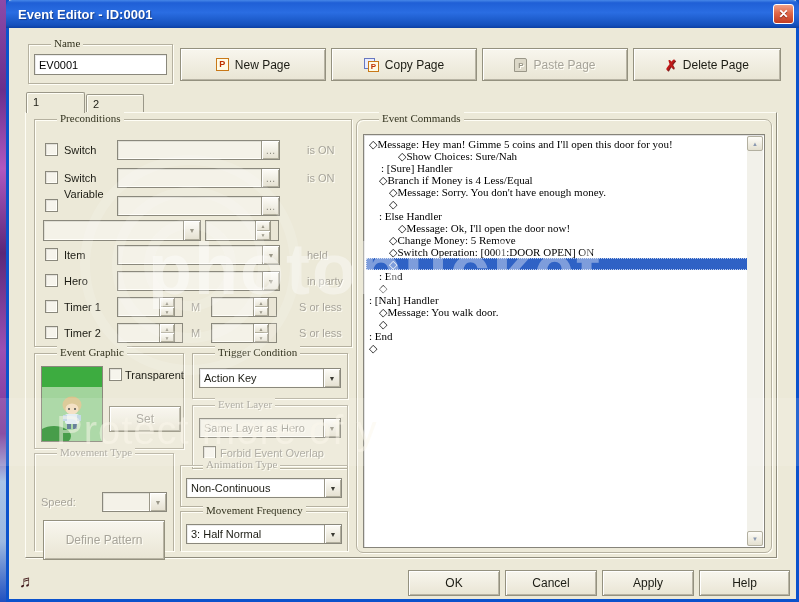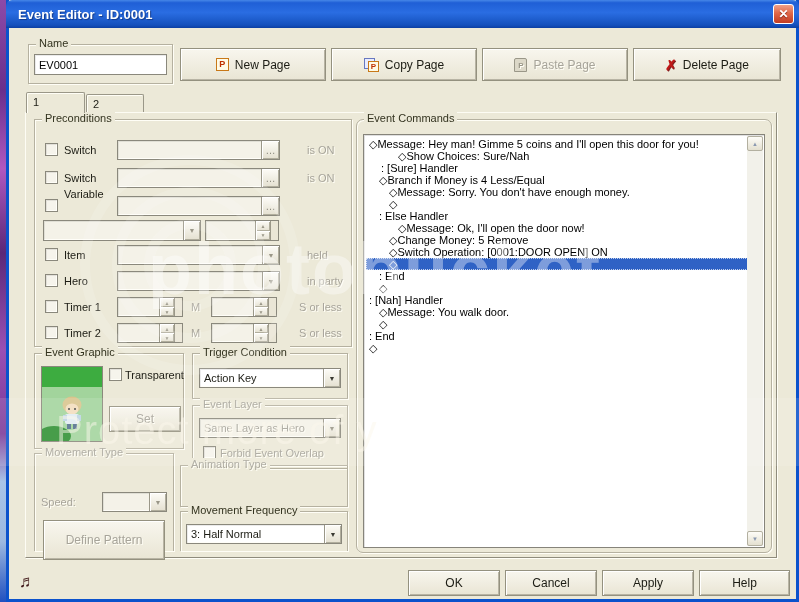--- a/index.html
+++ b/index.html
@@ -23,21 +23,21 @@
   .close-btn {
     position:absolute; right:5px; top:4px; width:21px; height:20px; border-radius:3px;
     background:linear-gradient(180deg,#f0a088 0%,#e06848 45%,#c23c22 100%);
     border:1px solid #fff; color:#fff; font-weight:bold; font-size:12px;
     display:flex; align-items:center; justify-content:center; text-shadow:0 1px 1px #802010;
   }
   .client { position:absolute; left:0; top:28px; right:0; bottom:0; background:#ece9d8; }
 
   
   .grp { position:absolute; border:1px solid #b5b1a0; box-shadow:1px 1px 0 #fffef6 inset, 1px 1px 0 #fffef6; }
-  .grp > .lbl { position:absolute; top:-8px; left:7px; background:#ece9d8; padding:0 3px; color:#33331f; white-space:nowrap; }
+  .grp > .lbl { position:absolute; top:-8px; left:22px; background:#ece9d8; padding:0 3px; color:#33331f; white-space:nowrap;font-family:Liberation Serif, serif; }
   .dis { color:#a7a49a !important; text-shadow:1px 1px 0 #fffef6; }
 
   
   .fld { position:absolute; background:#f4f2e8; border:1px solid #8a887c;
          box-shadow:inset 1px 1px 0 rgba(0,0,0,0.08), inset -1px -1px 0 #fffef8; display:flex; }
   .fld.white { background:#fff; }
   .fld .txt { flex:1; padding:3px 4px 0 4px; white-space:nowrap; overflow:hidden; }
   .dd-btn { width:17px; align-self:stretch; background:linear-gradient(#fdfcf7,#e4e0d0);
             border-left:1px solid #9a9788; box-shadow:inset 1px 1px 0 #fff, inset -1px -1px 0 #b0ad9c;
             display:flex; align-items:center; justify-content:center; font-size:7px; color:#3a3a32; }
@@ -285,33 +285,37 @@
         <div class="fld" style="left:6px;top:12px;width:142px;height:20px;">
           <span class="txt dis">Same Layer as Hero</span>
           <span class="dd-btn dim">▼</span>
         </div>
         <span class="cb" style="left:10px;top:40px;"></span>
         <span class="lab dis" style="left:27px;top:41px;">Forbid Event Overlap</span>
       </div>
 
       <div class="grp" style="left:154px;top:352px;width:168px;height:42px;">
         <span class="lbl dis">Animation Type</span>
+        <div class="fld white" style="left:5px;top:12px;width:156px;height:20px;">
+          <span class="txt">Non-Continuous</span>
+          <span class="dd-btn">▼</span>
+        </div>
       </div>
 
       <div class="grp" style="left:154px;top:398px;width:168px;height:40px;border-bottom:none;">
         <span class="lbl">Movement Frequency</span>
         <div class="fld white" style="left:5px;top:12px;width:156px;height:20px;">
           <span class="txt">3: Half Normal</span>
           <span class="dd-btn">▼</span>
         </div>
       </div>
 
       <div class="grp" style="left:330px;top:6px;width:416px;height:434px;border-radius:7px;">
         <span class="lbl">Event Commands</span>
-        <div class="cmdlist" style="left:6px;top:14px;width:402px;height:414px;">
+        <div class="cmdlist" style="left:6px;top:14px;width:402px;height:414px;font-family:Liberation Serif, serif;">
           <div class="cmd-lines">
               <div class="cmd-line" style="padding-left: 3px;">◇Message: Hey man! Gimme 5 coins and I'll open this door for you!</div>
               <div class="cmd-line" style="padding-left: 3px; margin-left: 29px;">◇Show Choices: Sure/Nah</div>
               <div class="cmd-line" style="padding-left: 3px; margin-left: 12px;">: [Sure] Handler</div>
               <div class="cmd-line" style="padding-left: 13px;">◇Branch if Money is 4 Less/Equal</div>
               <div class="cmd-line" style="padding-left: 23px;">◇Message: Sorry. You don't have enough money.</div>
               <div class="cmd-line" style="padding-left: 23px;">◇</div>
               <div class="cmd-line" style="padding-left: 13px;">: Else Handler</div>
               <div class="cmd-line" style="padding-left: 8px; margin-left: 24px;">◇Message: Ok, I'll open the door now!</div>
               <div class="cmd-line" style="padding-left: 23px;">◇Change Money: 5 Remove</div>

